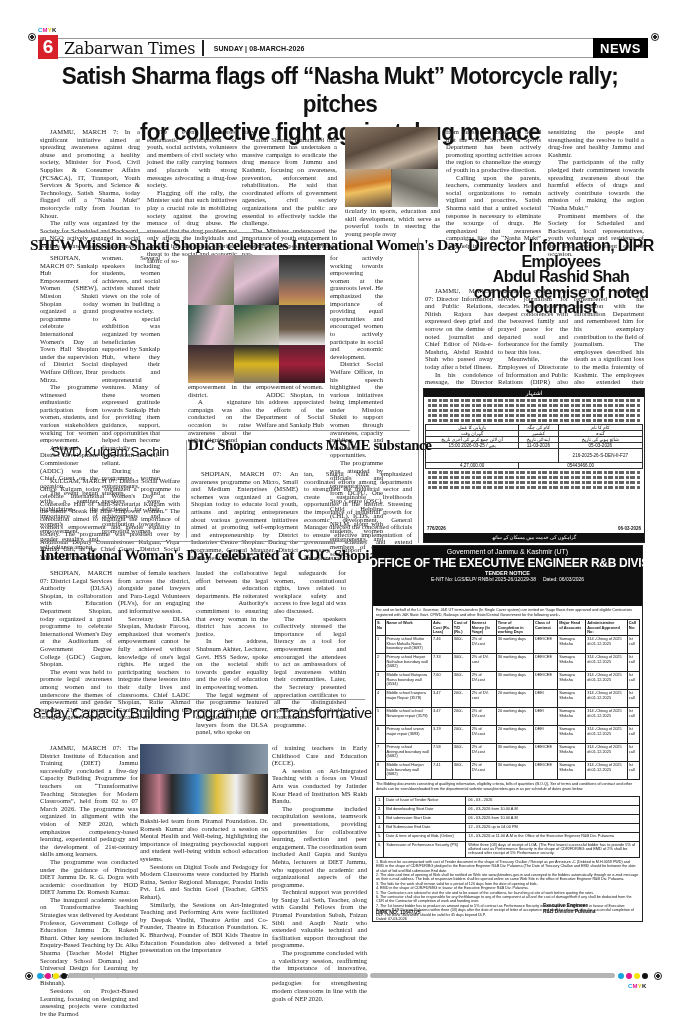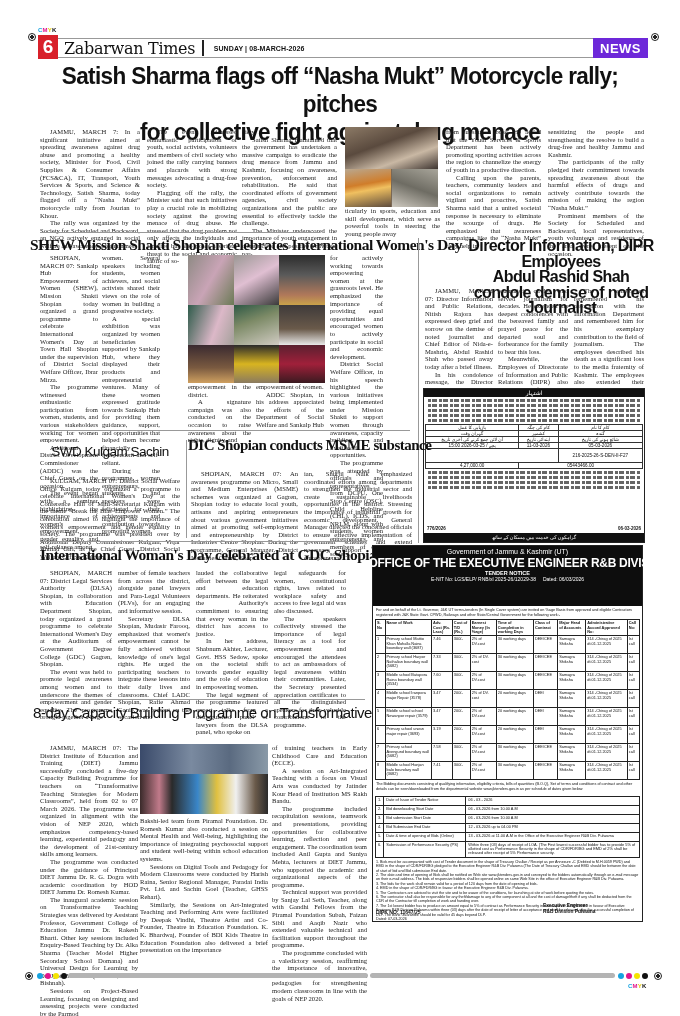--- a/index.html
+++ b/index.html
@@ -9,21 +9,21 @@
   .reg-mark { position: absolute; width: 8px; height: 8px; border-radius: 50%; border: 1.5px solid #222; background: radial-gradient(circle, #222 40%, #fff 45%); }
   .cmyk-label { position: absolute; font-family: "Liberation Sans", sans-serif; font-weight: bold; font-size: 6px; letter-spacing: 0.2px; }
   .cmyk-label .c { color: #16a3e0; } .cmyk-label .m { color: #e0168d; } .cmyk-label .y { color: #e3c800; } .cmyk-label .k { color: #111; }
 
   
   .masthead { position: absolute; left: 38px; top: 38px; width: 610px; height: 20px; border-top: 1px solid #999; border-bottom: 1px solid #999; display: flex; align-items: center; }
   .page-num { width: 20px; height: 24px; margin-top: -3px; background: #d8202a; color: #fff; font-family: "Liberation Sans", sans-serif; font-weight: bold; font-size: 19px; display: flex; align-items: center; justify-content: center; }
   .paper-name { font-family: "DejaVu Serif", serif; font-size: 16px; margin-left: 6px; letter-spacing: -0.3px; }
   .paper-sep { width: 1.5px; height: 16px; background: #222; margin: 0 10px 0 7px; }
   .issue-date { font-family: "Liberation Sans", sans-serif; font-size: 7px; font-weight: bold; letter-spacing: 0.1px; }
-  .section-tab { margin-left: auto; width: 55px; height: 20px; background: #6d28d9; color: #fff; font-family: "Liberation Sans", sans-serif; font-weight: bold; font-size: 13px; display: flex; align-items: center; justify-content: center; letter-spacing: 0.5px; }
+  .section-tab { margin-left: auto; width: 55px; height: 20px; background: #000000; color: #fff; font-family: "Liberation Sans", sans-serif; font-weight: bold; font-size: 13px; display: flex; align-items: center; justify-content: center; letter-spacing: 0.5px; }
 
   .headline-xl { font-family: "Liberation Sans", sans-serif; font-weight: bold; font-size: 24.5px; line-height: 28px; text-align: center; letter-spacing: -0.7px; transform: scaleX(0.92); transform-origin: center; }
   .headline-serif { font-family: "Liberation Serif", serif; font-weight: bold; text-align: center; letter-spacing: -0.5px; }
   .headline-sans { font-family: "Liberation Sans", sans-serif; font-weight: bold; text-align: center; letter-spacing: -0.4px; }
 
   .col-text { font-family: "Liberation Serif", serif; font-size: 6.6px; line-height: 7.6px; text-align: justify; hyphens: auto; color: #1a1a1a; }
   .col-text p { text-indent: 10px; }
 
   .hrule { position: absolute; height: 1px; background: #999; }
   .vrule { position: absolute; width: 1px; background: #999; }

